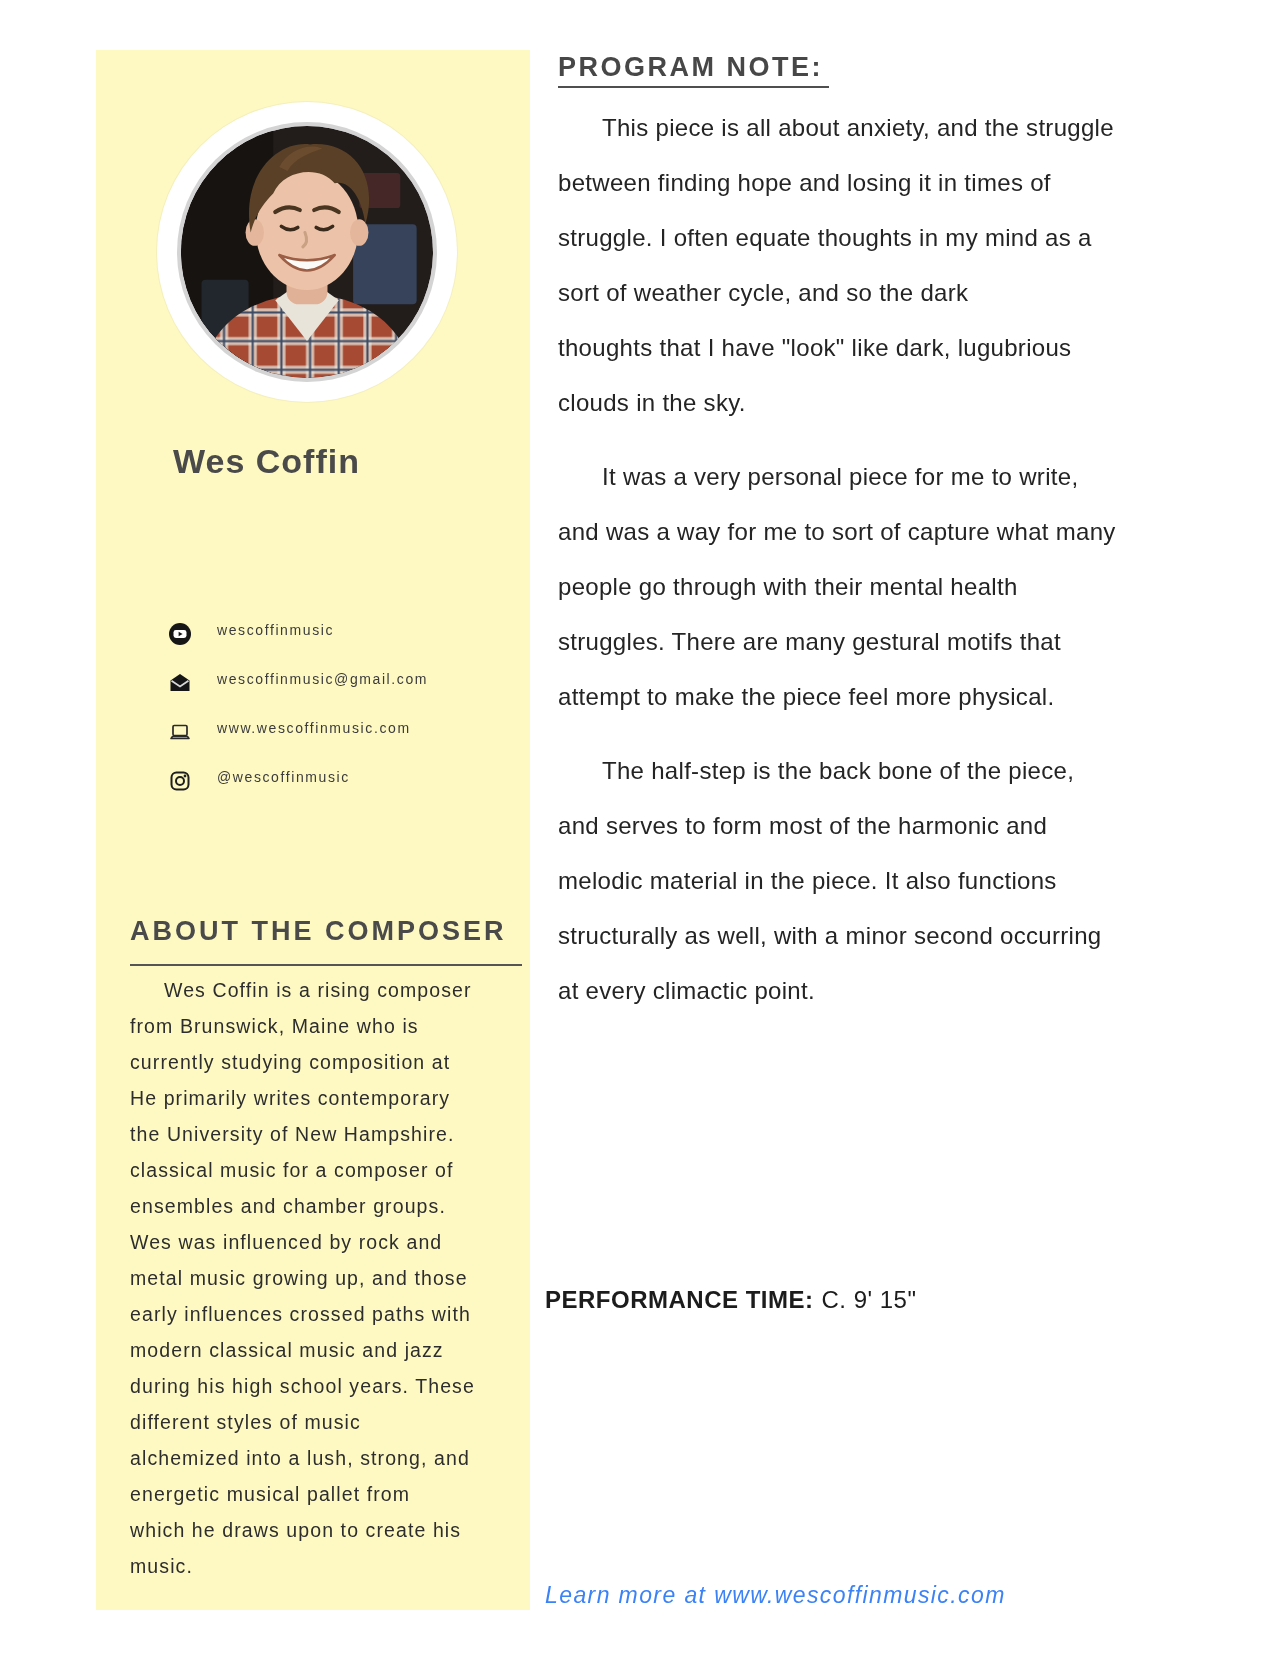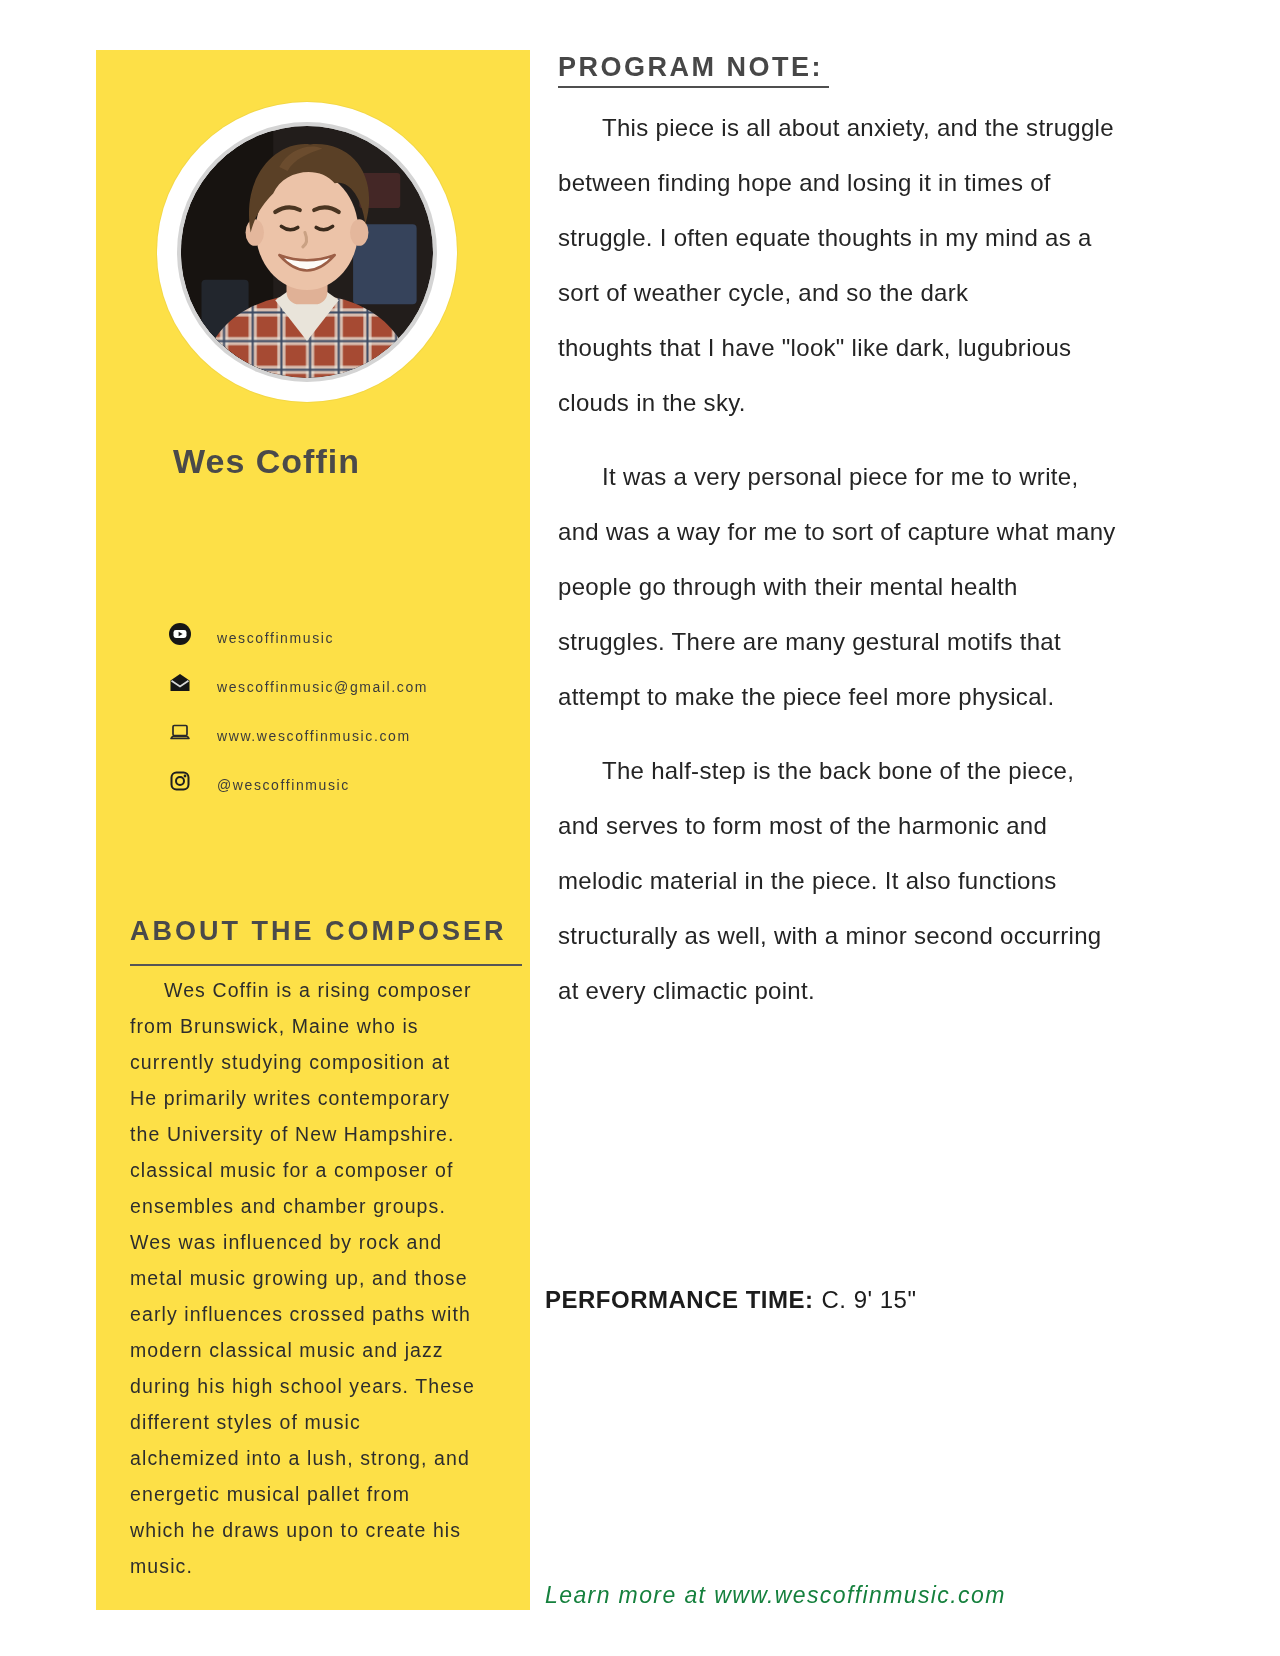--- a/index.html
+++ b/index.html
@@ -10,21 +10,21 @@
     position:relative;
     overflow:hidden;
     color:#2b2b2b;
   }
   .page { position:absolute; inset:0; background:#ffffff; }
 
   
   .sidebar {
     position:absolute; left:96px; top:50px;
     width:434px; height:1560px;
-    background:#fde047;
+    background:#fef9c3;
   }
   .photo-ring {
     position:absolute; left:61px; top:52px;
     width:300px; height:300px;
     background:#ffffff; border-radius:50%;
     box-shadow:0 0 0 1px rgba(0,0,0,0.04);
   }
   .photo-inner {
     position:absolute; left:24px; top:24px;
     width:252px; height:252px; border-radius:50%;
@@ -34,21 +34,21 @@
   }
   .photo-inner svg { display:block; width:252px; height:252px; }
 
   .composer-name {
     position:absolute; left:77px; top:392px;
     font-size:34px; font-weight:bold; letter-spacing:1px;
     color:#4a4a4a;
   }
 
   .contacts { position:absolute; left:72px; top:572px; }
-  .contact-row { display:flex; align-items:flex-end; height:24px; margin-bottom:25px; }
+  .contact-row { display:flex; align-items:flex-start; height:24px; margin-bottom:25px; }
   .contact-icon { width:24px; height:24px; flex:0 0 24px; margin-right:25px; }
   .contact-label {
     font-size:14px; letter-spacing:1.6px; color:#3b3b3b; white-space:nowrap;
   }
 
   .about { position:absolute; left:34px; top:866px; width:392px; }
   .about-heading {
     display:block; width:392px;
     font-size:27px; font-weight:bold; letter-spacing:3px;
     color:#4a4a4a; white-space:nowrap;
@@ -82,21 +82,21 @@
   .performance {
     position:absolute; left:545px; top:1286px;
     font-size:24px; color:#1c1c1c; white-space:nowrap;
   }
   .performance .pt-label { font-weight:bold; letter-spacing:0.5px; }
   .performance .pt-value { font-weight:normal; letter-spacing:0.5px; margin-left:8px; }
 
   .footer-note {
     position:absolute; left:545px; top:1582px;
     font-size:23px; font-style:italic; letter-spacing:1.4px;
-    color:#15803d; white-space:nowrap;
+    color:#3b82f6; white-space:nowrap;
   }
 </style>
 </head>
 <body>
 
 <div class="page">
 
   <div class="sidebar">
 
     <div class="photo-ring">

